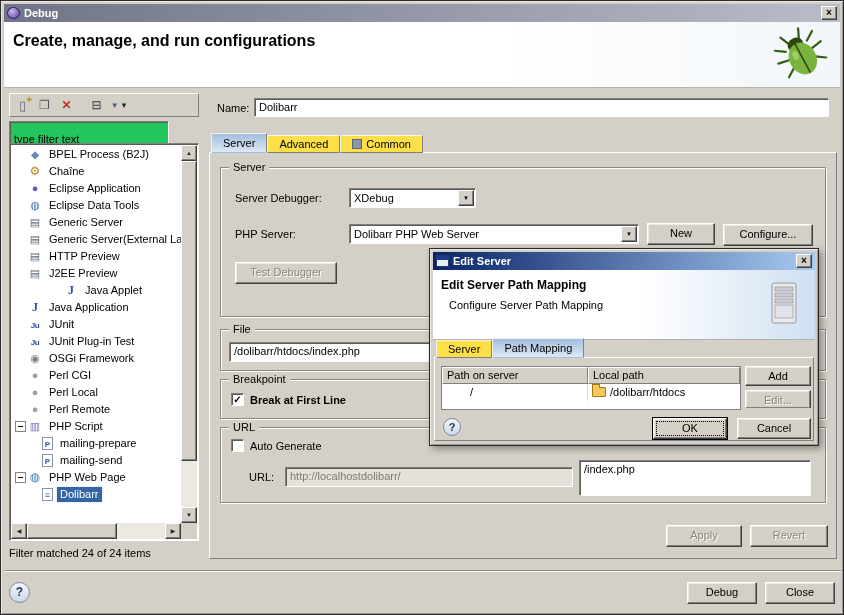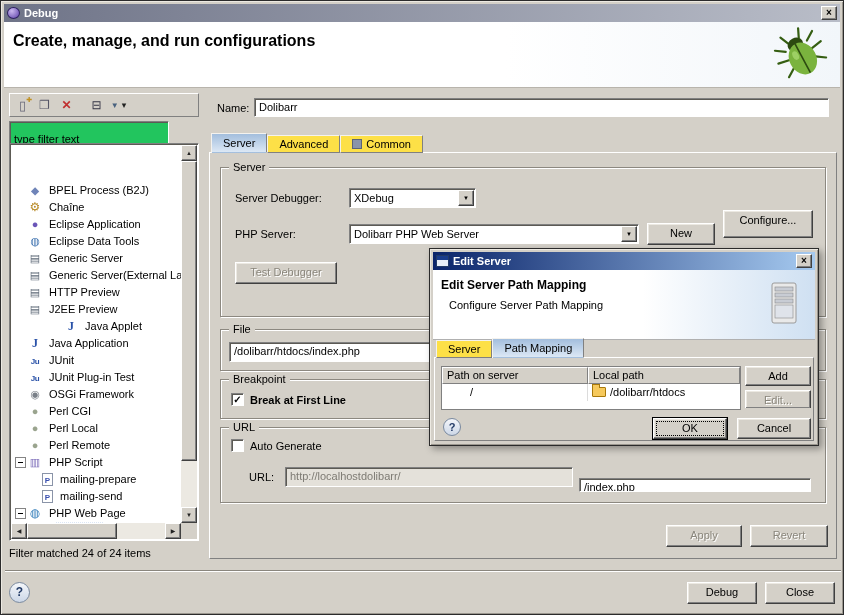--- a/index.html
+++ b/index.html
@@ -180,21 +180,21 @@
   <div class="left-toolbar">
       <span class="tool-btn tool-new-configuration"></span>
       <span class="tool-btn tool-duplicate-configuration"></span>
       <span class="tool-btn tool-delete-configuration"></span>
       <span class="tool-btn tool-collapse-all"></span>
       <span class="tool-btn tool-filter-configurations"></span>
     </div>
   <input class="filter-input" readonly="" value="type filter text" style="">
   <div class="tree-box">
     <div class="tree-rows">
-        <div class="tree-row" style="padding-left: 4px; margin-top: 36px;">
+        <div class="tree-row" style="padding-left: 4px;">
           <span class="expander"></span>
           <span class="ticon ticon-bpel"></span>
           <span class="tlabel">BPEL Process (B2J)</span>
         </div>
         <div class="tree-row" style="padding-left: 4px;">
           <span class="expander"></span>
           <span class="ticon ticon-gear"></span>
           <span class="tlabel">Chaîne</span>
         </div>
         <div class="tree-row" style="padding-left: 4px;">
@@ -333,21 +333,21 @@
       <div class="combo" style="left:128px;top:20px;width:127px">
         <span class="combo-text">XDebug</span>
         <span class="combo-arrow"></span>
       </div>
       <span class="label" style="left:14px;top:60px">PHP Server:</span>
       <div class="combo" style="left:128px;top:56px;width:290px">
         <span class="combo-text">Dolibarr PHP Web Server</span>
         <span class="combo-arrow"></span>
       </div>
       <div class="btn" style="left:426px;top:55px;width:68px;height:22px">New</div>
-      <div class="btn" style="left:502px;top:42px;width:90px;height:28px">Configure...</div>
+      <div class="btn" style="left:502px;top:56px;width:90px;height:22px">Configure...</div>
       <div class="btn disabled" style="left:14px;top:94px;width:102px;height:22px">Test Debugger</div>
     </div>
 
     <div class="grp grp-file">
       <span class="grp-title">File</span>
       <div class="field" style="left:8px;top:12px;width:588px;height:20px">
         <span>/dolibarr/htdocs/index.php</span>
       </div>
     </div>
 
@@ -362,21 +362,21 @@
     <div class="grp grp-url">
       <span class="grp-title">URL</span>
       <div class="checkrow" style="left:10px;top:11px">
         <span class="checkbox"></span>
         <span>Auto Generate</span>
       </div>
       <span class="label" style="left:28px;top:43px">URL:</span>
       <div class="field disabled" style="left:64px;top:39px;width:288px;height:20px">
         <span>http://localhostdolibarr/</span>
       </div>
-      <div class="field" style="left:358px;top:50px;width:232px;height:14px">
+      <div class="field" style="left:358px;top:32px;width:232px;height:36px">
         <span>/index.php</span>
       </div>
     </div>
     <div class="btn disabled btn-apply">Apply</div>
     <div class="btn disabled btn-revert">Revert</div>
   </div>
 
   <div class="groove"></div>
   <div class="help-btn help-main">?</div>
   <div class="btn btn-debug">Debug</div>

